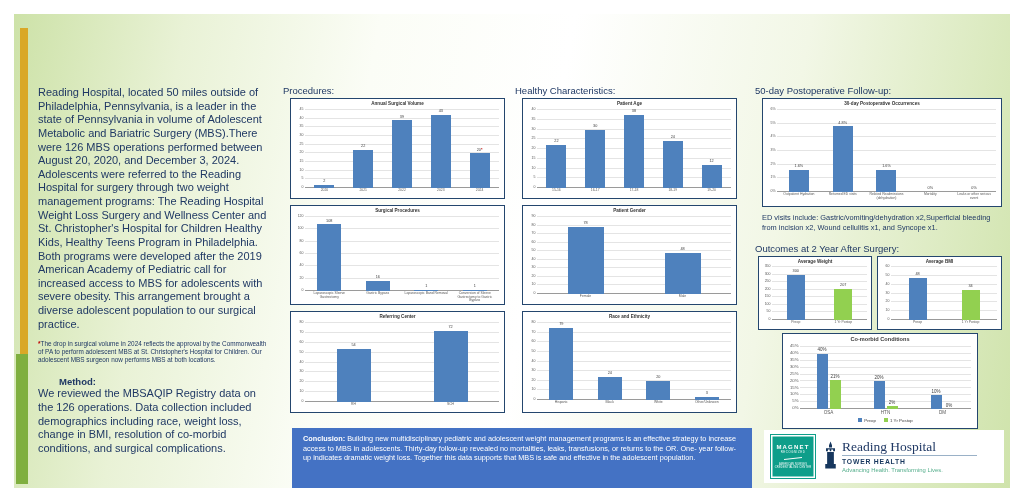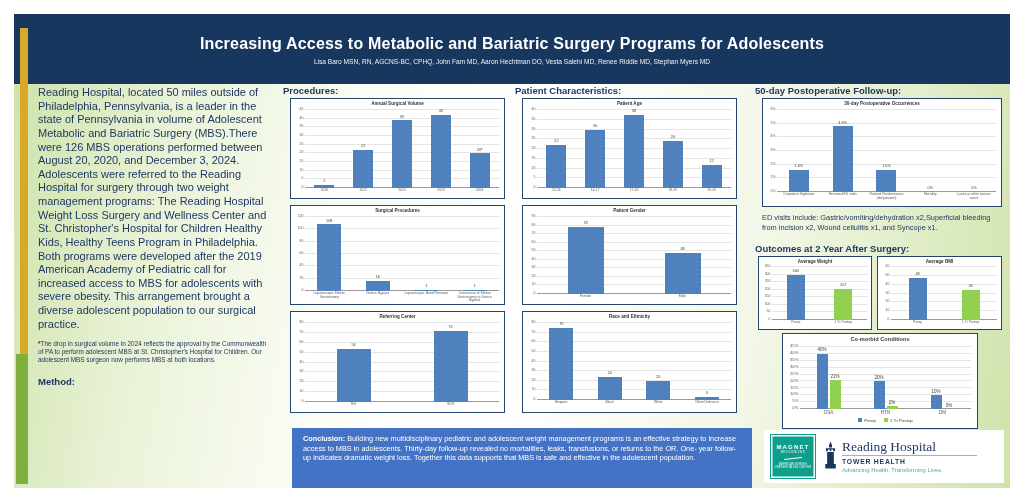--- a/index.html
+++ b/index.html
@@ -16,32 +16,32 @@
 
   .gold-bar  { position:absolute; left:6px; top:14px; width:8px; height:326px; background:#D9A827; }
   .green-bar { position:absolute; left:2px; top:340px; width:12px; height:130px; background:#7FAF3F; }
 
   
   #leftcol { position:absolute; left:24px; top:72px; width:232px; color:#1F3864; }
   .sec-h { font-size:9.5px; font-weight:bold; color:#1F3864; }
   .body8 { font-size:11px; line-height:1.24; }
   .footnote { font-size:6.4px; line-height:1.2; margin-top:9px; }
   .red { color:#C00000; font-weight:bold; }
-  .mt13 { margin-top:13px; }
+  .mt13 { margin-top:13px;margin-left:21px; }
 
   
   #wls { position:absolute; left:22px; bottom:5px; display:flex; align-items:flex-start; gap:4px; }
   #wls .tower { flex:0 0 auto; margin-top:4px; }
   .wls-name { font-size:9px; color:#2A7187; line-height:1.15; }
   .wls-rule { border-bottom:1px solid #2A7187; margin:1px 0 2px 0; width:118px; }
   .wls-org { font-size:7px; font-weight:bold; color:#17375E; letter-spacing:0.4px; }
   .wls-tag { font-size:5.8px; color:#55AE8C; margin-top:1px; }
 
   
-  .col-h { position:absolute; font-size:9.5px; font-weight:bold; color:#1F3864; }
+  .col-h { position:absolute; font-size:9.5px; font-weight:normal; color:#1F3864; }
   #h-proc { left:269px; top:71px; }
   #h-pat  { left:501px; top:71px; }
   #h-follow { left:741px; top:71px; }
   #h-out { left:741px; top:229px; }
 
   
   .chart-box { position:absolute; background:#ffffff; border:1.5px solid #24466E; }
   #c1 { left:276px; top:84px;  width:215px; height:101px; }
   #c2 { left:276px; top:191px; width:215px; height:100px; }
   #c3 { left:276px; top:297px; width:215px; height:102px; }
@@ -97,37 +97,34 @@
   #rh .rh-rule { border-bottom:1px solid #9ab1c7; margin:2px 0; width:135px; }
   #rh .rh-org { font-size:6.8px; font-weight:bold; color:#17375E; letter-spacing:0.8px; }
   #rh .rh-tag { font-size:5.9px; color:#55AE8C; margin-top:2px; }
 </style>
 </head>
 <body>
 
 <div id="stage">
   <div id="poster">
 
-    <div id="hdr">
-      <div class="title">Increasing Access to Metabolic and Bariatric Surgery Programs for Adolescents</div>
-      <div class="authors">Lisa Baro MSN, RN, AGCNS-BC, CPHQ, John Fam MD, Aaron Hechtman DO, Vesta Salehi MD, Renee Riddle MD, Stephan Myers MD</div>
-    </div>
 
     <div class="gold-bar"></div>
     <div class="green-bar"></div>
 
     <div id="leftcol">
       <div class="body8">Reading Hospital, located 50 miles outside of Philadelphia, Pennsylvania, is a leader in the state of Pennsylvania in volume of Adolescent Metabolic and Bariatric Surgery (MBS).There were 126 MBS operations performed between August 20, 2020, and December 3, 2024. Adolescents were referred to the Reading Hospital for surgery through two weight management programs: The Reading Hospital Weight Loss Surgery and Wellness Center and St. Christopher's Hospital for Children Healthy Kids, Healthy Teens Program in Philadelphia. Both programs were developed after the 2019 American Academy of Pediatric call for increased access to MBS for adolescents with severe obesity.  This arrangement brought a diverse adolescent population to our surgical practice.</div>
       <div class="footnote"><span class="red">*</span><span>The drop in surgical volume in 2024 reflects the approval by the Commonwealth of PA to perform adolescent MBS at St. Christopher's Hospital for Children.  Our adolescent MBS surgeon now performs MBS at both locations.</span></div>
       <div class="sec-h mt13">Method:</div>
+      <div class="body8">We reviewed the MBSAQIP Registry data on the 126 operations.  Data collection included demographics including race, weight loss, change in BMI, resolution of co-morbid conditions, and surgical complications.</div>
     </div>
 
 
     <div class="col-h" id="h-proc">Procedures:</div>
-    <div class="col-h" id="h-pat">Patient Characteristics:</div>
+    <div class="col-h" id="h-pat">Healthy Characteristics:</div>
     <div class="col-h" id="h-follow">50-day Postoperative Follow-up:</div>
     <div class="col-h" id="h-out">Outcomes at 2 Year After Surgery:</div>
 
     <div class="chart-box" id="c1">
         <div class="c-title">Annual Surgical Volume</div>
         <div class="c-plot" style="inset: 11px 5px 10px 14px;">
           <div class="gridline baseline" style="bottom: 0%;"></div>
           <div class="ytick" style="bottom: calc(0% - 1.5px);">0</div>
           <div class="gridline" style="bottom: 11.1111%;"></div>
           <div class="ytick" style="bottom: calc(11.1111% - 1.5px);">5</div>

